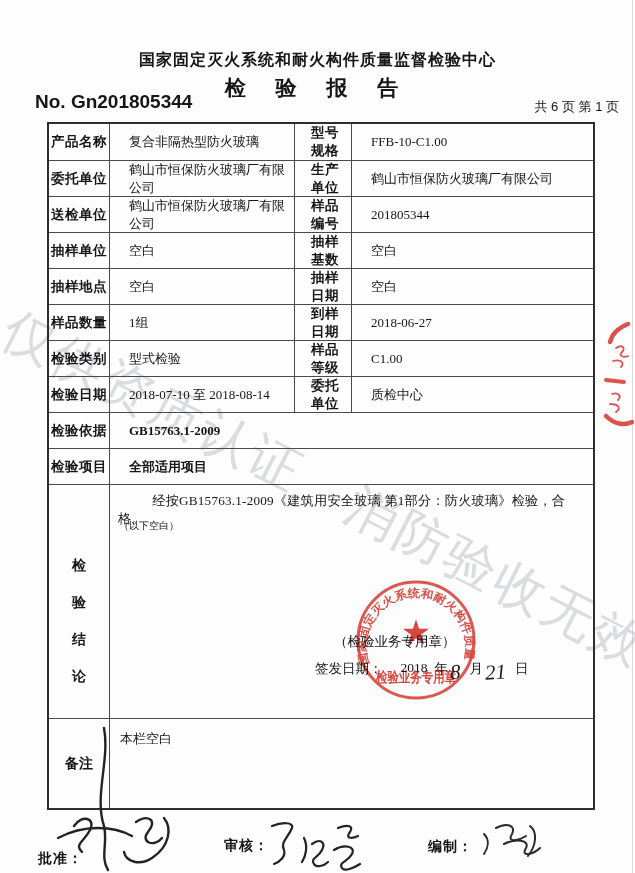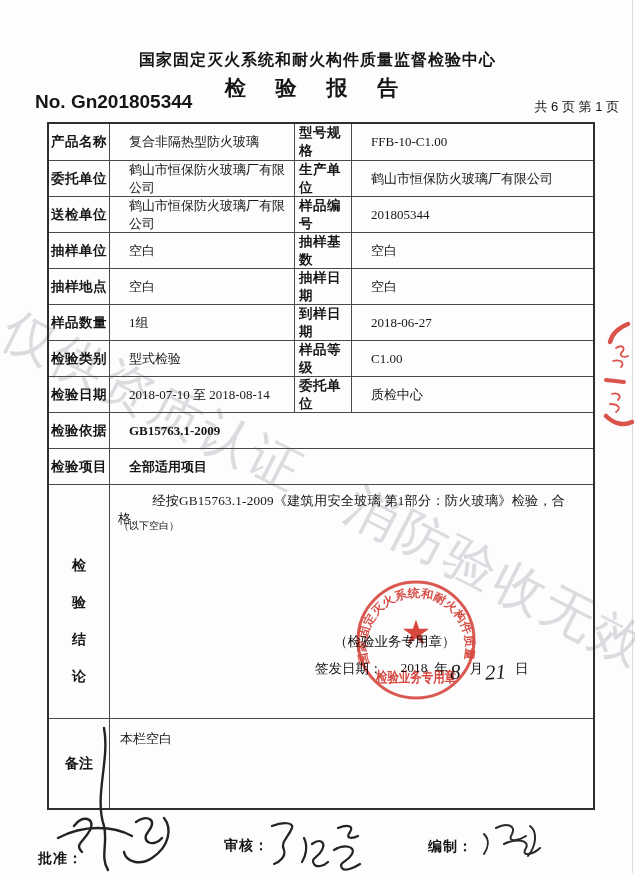--- a/index.html
+++ b/index.html
@@ -24,21 +24,21 @@
   .tbl{position:absolute;left:47px;top:122px;width:548px;border:2px solid #2e2e2e;z-index:2;
        box-sizing:border-box;background:transparent;}
   .r{display:flex;height:36px;border-top:1px solid #4a4a4a;box-sizing:border-box;}
   .r:first-child{border-top:none;}
   .r-conc{height:234px;}
   .r-remark{height:90px;}
   .cell{display:flex;align-items:center;box-sizing:border-box;overflow:hidden;}
   .lab{width:60px;justify-content:center;font-weight:bold;font-size:13.5px;letter-spacing:.5px;flex:none;}
   .val{font-family:"Liberation Serif",serif;font-size:13px;padding-left:19px;border-left:1px solid #4a4a4a;}
   .v1{width:185px;flex:none;}
-  .v2w{width:57px;flex:none;padding-left:4px;justify-content:center;font-family:"Liberation Sans",sans-serif;
+  .v2w{width:57px;flex:none;padding-left:16px;justify-content:center;font-family:"Liberation Sans",sans-serif;
        font-weight:bold;font-size:13.5px;letter-spacing:.5px;}
   .v3{flex:1;}
   .vfull{flex:1;font-weight:bold;}
   .conc-label{width:60px;flex:none;display:flex;flex-direction:column;align-items:center;
        padding-top:72px;gap:19px;font-weight:bold;font-size:14px;box-sizing:border-box;}
   .conc-body{flex:1;border-left:1px solid #4a4a4a;position:relative;font-family:"Liberation Serif",serif;padding-left:32px;}
   .conc-line1{position:absolute;top:7px;left:0;width:100%;box-sizing:border-box;
        padding:0 16px 0 8px;text-indent:2.6em;font-size:13.2px;letter-spacing:.2px;}
   .conc-line2{position:absolute;top:34px;left:9px;font-size:10px;}
   .remark-label{width:60px;flex:none;display:flex;align-items:center;justify-content:center;

